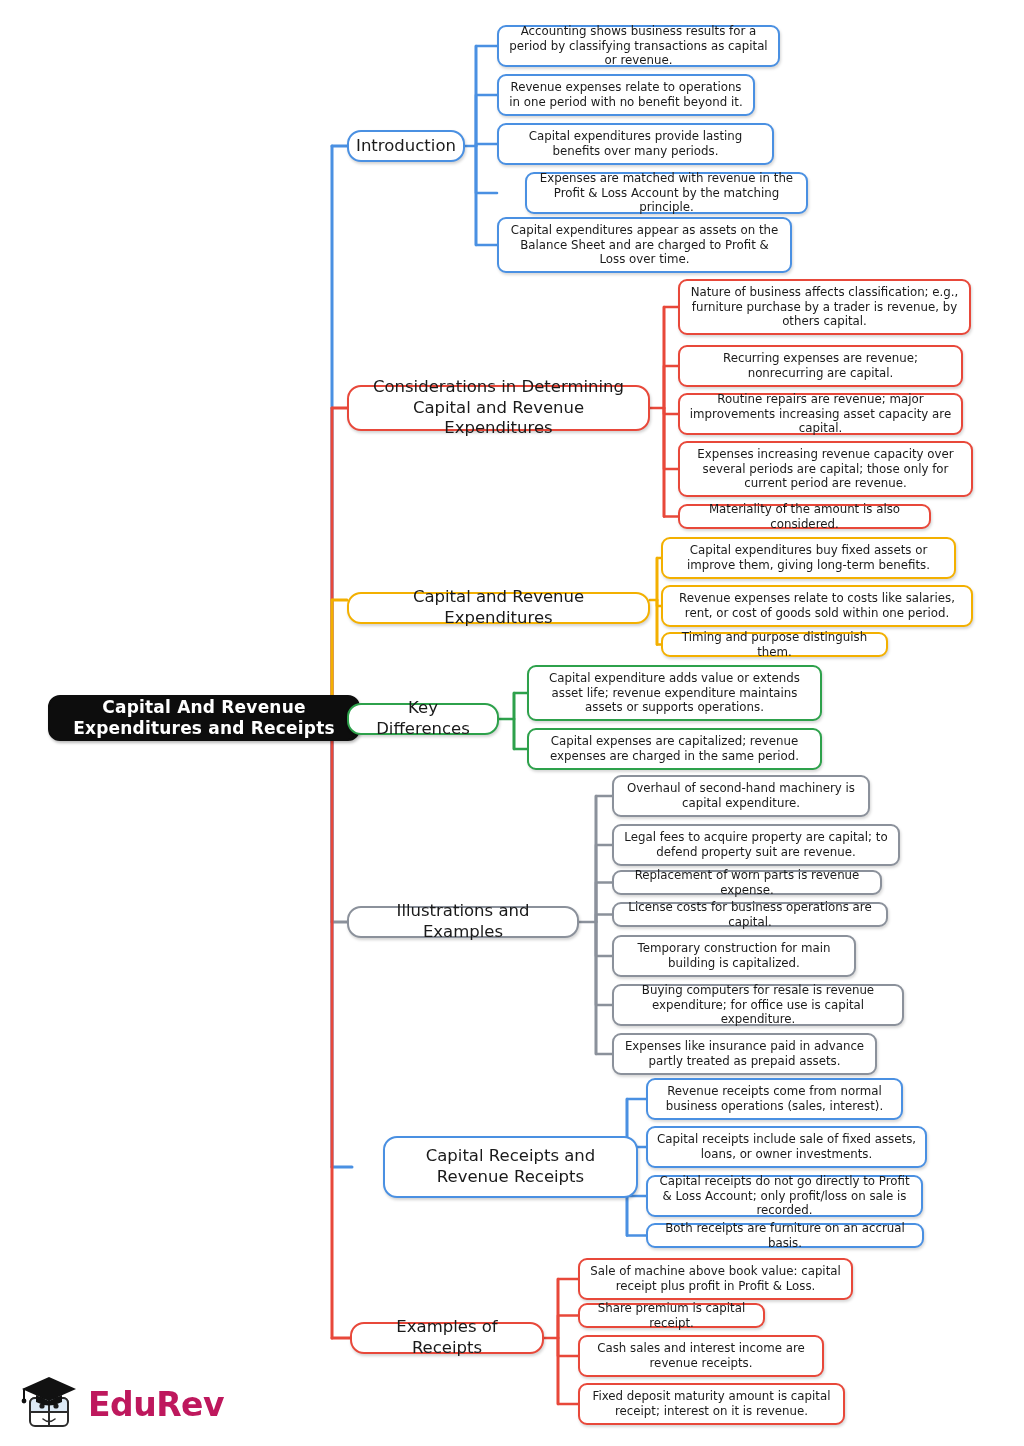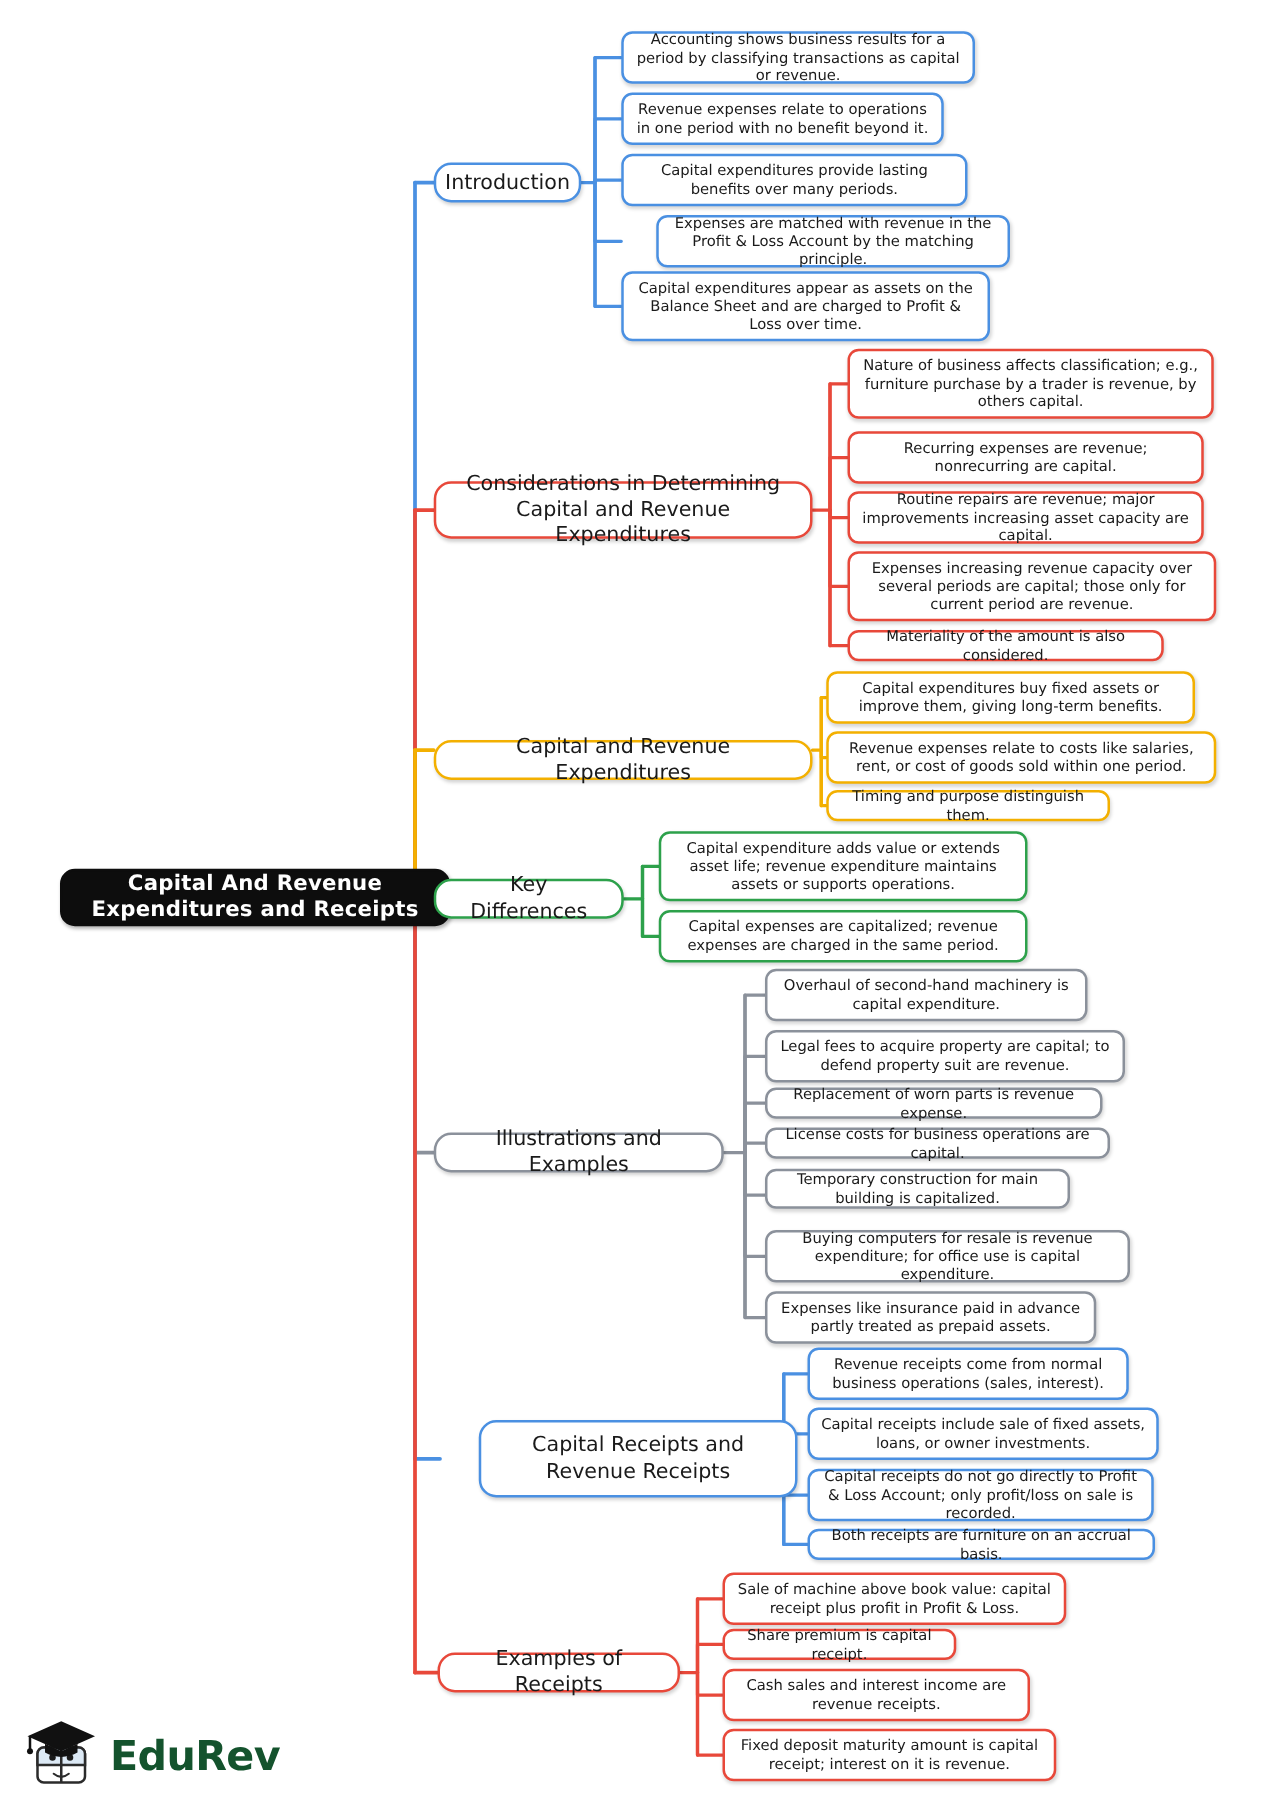--- a/index.html
+++ b/index.html
@@ -79,21 +79,21 @@
     width:200px;
     height:64px;
     display:flex;
     align-items:center;
     gap:8px;
   }
   #logo .mark{width:62px;height:60px;flex:0 0 auto;}
   #logo .wordmark{
     font-size:33px;
     font-weight:bold;
-    color:#14532d;
+    color:#be185d;
     letter-spacing:-0.5px;
     line-height:1;
   }
 </style>
 </head>
 <body>
 
 <div id="canvas">
 
   <svg id="wires" viewBox="0 0 1024 1446" xmlns="http://www.w3.org/2000/svg">
@@ -178,21 +178,21 @@
       <div class="node leaf c-yellow" style="left: 661px; top: 585px; width: 312px; height: 42px;">Revenue expenses relate to costs like salaries, rent, or cost of goods sold within one period.</div>
       <div class="node leaf c-yellow" style="left: 661px; top: 632px; width: 227px; height: 25px;">Timing and purpose distinguish them.</div>
       <div class="node branch c-green" style="left: 347px; top: 703px; width: 152px; height: 32px;">Key Differences</div>
       <div class="node leaf c-green" style="left: 527px; top: 665px; width: 295px; height: 56px;">Capital expenditure adds value or extends asset life; revenue expenditure maintains assets or supports operations.</div>
       <div class="node leaf c-green" style="left: 527px; top: 728px; width: 295px; height: 42px;">Capital expenses are capitalized; revenue expenses are charged in the same period.</div>
       <div class="node branch c-gray" style="left: 347px; top: 906px; width: 232px; height: 32px;">Illustrations and Examples</div>
       <div class="node leaf c-gray" style="left: 612px; top: 775px; width: 258px; height: 42px;">Overhaul of second-hand machinery is capital expenditure.</div>
       <div class="node leaf c-gray" style="left: 612px; top: 824px; width: 288px; height: 42px;">Legal fees to acquire property are capital; to defend property suit are revenue.</div>
       <div class="node leaf c-gray" style="left: 612px; top: 870px; width: 270px; height: 25px;">Replacement of worn parts is revenue expense.</div>
       <div class="node leaf c-gray" style="left: 612px; top: 902px; width: 276px; height: 25px;">License costs for business operations are capital.</div>
-      <div class="node leaf c-gray" style="left: 612px; top: 935px; width: 244px; height: 32px; text-align: center;">Temporary construction for main building is capitalized.</div>
+      <div class="node leaf c-gray" style="left: 612px; top: 935px; width: 244px; height: 42px; text-align: center;">Temporary construction for main building is capitalized.</div>
       <div class="node leaf c-gray" style="left: 612px; top: 984px; width: 292px; height: 42px;">Buying computers for resale is revenue expenditure; for office use is capital expenditure.</div>
       <div class="node leaf c-gray" style="left: 612px; top: 1033px; width: 265px; height: 42px;">Expenses like insurance paid in advance partly treated as prepaid assets.</div>
       <div class="node branch c-blue" style="left: 352px; top: 1136px; width: 255px; height: 62px; margin-left: 31px;">Capital Receipts and Revenue Receipts</div>
       <div class="node leaf c-blue" style="left: 646px; top: 1078px; width: 257px; height: 42px;">Revenue receipts come from normal business operations (sales, interest).</div>
       <div class="node leaf c-blue" style="left: 646px; top: 1126px; width: 281px; height: 42px;">Capital receipts include sale of fixed assets, loans, or owner investments.</div>
       <div class="node leaf c-blue" style="left: 646px; top: 1175px; width: 277px; height: 42px;">Capital receipts do not go directly to Profit &amp; Loss Account; only profit/loss on sale is recorded.</div>
       <div class="node leaf c-blue" style="left: 646px; top: 1223px; width: 278px; height: 25px;">Both receipts are furniture on an accrual basis.</div>
       <div class="node branch c-red" style="left: 350px; top: 1322px; width: 194px; height: 32px;">Examples of Receipts</div>
       <div class="node leaf c-red" style="left: 578px; top: 1258px; width: 275px; height: 42px;">Sale of machine above book value: capital receipt plus profit in Profit &amp; Loss.</div>
       <div class="node leaf c-red" style="left: 578px; top: 1303px; width: 187px; height: 25px;">Share premium is capital receipt.</div>

